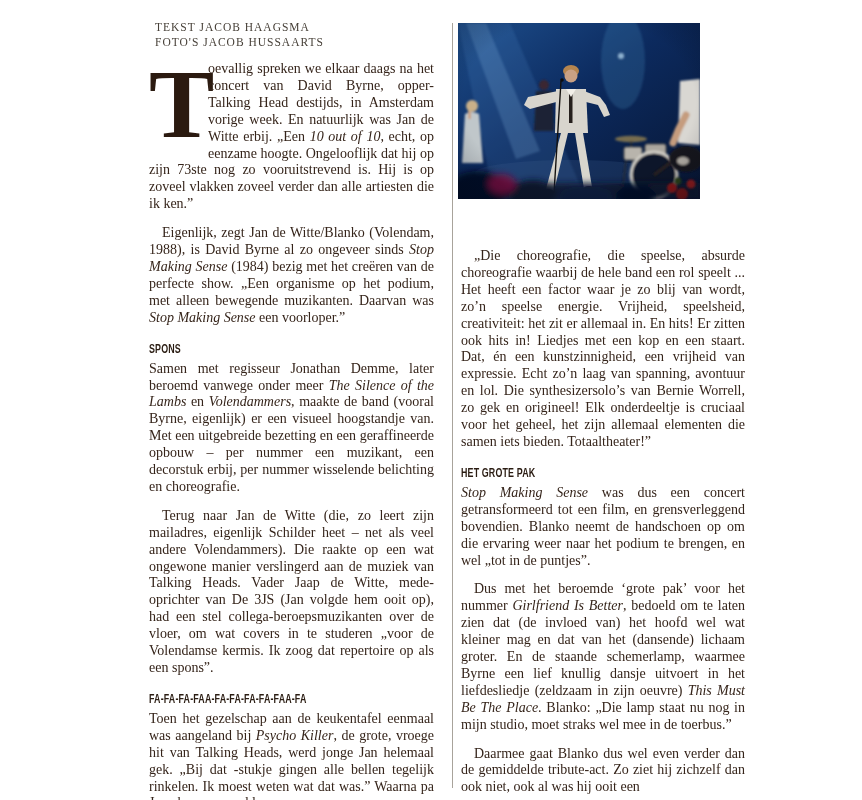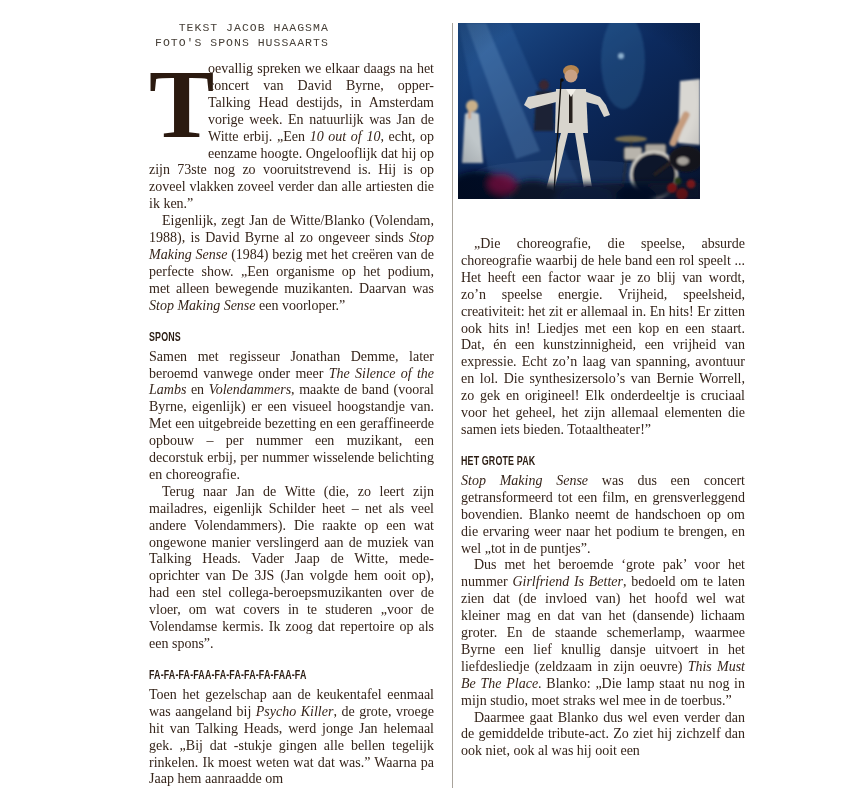--- a/index.html
+++ b/index.html
@@ -5,24 +5,23 @@
   html,body{margin:0;padding:0;}
   body{
     width:862px;height:800px;background:#ffffff;
     font-family:"Liberation Serif",serif;
     position:relative;overflow:hidden;
   }
   .page{position:absolute;inset:0;background:#ffffff;}
 
   .byline{
     position:absolute;left:155px;top:20px;
-    font-family:Liberation Mono, monospace;
+    font-family:Liberation Serif, serif;
     font-size:11.5px;line-height:15px;letter-spacing:1px;
     color:#474038;
-    text-align:right;
   }
 
   .stage-photo{
     position:absolute;left:458px;top:23px;width:242px;height:176px;
     display:block;
   }
 
   .col-rule{
     position:absolute;left:452px;top:23px;width:1px;height:765px;
     background:#a8a39b;
@@ -32,21 +31,21 @@
   .col-left{left:149px;top:61px;}
   .col-right{left:461px;top:236px;width:284px;}
 
   .body-para{
     margin:0;
     font-size:14px;line-height:16.9px;
     text-align:justify;
     color:#35241a;
     hyphens:auto;
   }
-  .body-para.indent{text-indent:13px;}
+  .body-para.indent{text-indent:13px;margin-top:12px;}
   .body-para em{}
 
   .sec-heading{
     font-family:"Liberation Sans",sans-serif;
     font-weight:700;font-size:12px;letter-spacing:0.2px;
     color:#2a1c12;
     margin:15px 0 5px 0;
     transform:scaleX(0.74);transform-origin:0 50%;
     white-space:nowrap;
   }
@@ -61,21 +60,21 @@
     margin:2px 7px 0 0;
   }
 </style>
 </head>
 <body>
 
 <div class="page">
 
   <div class="byline">
     <div>TEKST JACOB HAAGSMA</div>
-    <div>FOTO'S SPONS HUSSAARTS</div>
+    <div>FOTO'S JACOB HUSSAARTS</div>
   </div>
 
   <svg class="stage-photo" viewBox="0 0 242 176" preserveAspectRatio="none">
     <defs>
       <linearGradient id="bgGrad" x1="0" y1="0" x2="1" y2="1">
         <stop offset="0" stop-color="#1d4e8c"></stop>
         <stop offset="0.45" stop-color="#0c2a5e"></stop>
         <stop offset="1" stop-color="#071634"></stop>
       </linearGradient>
       <radialGradient id="vign" cx="0.5" cy="0.45" r="0.8">

